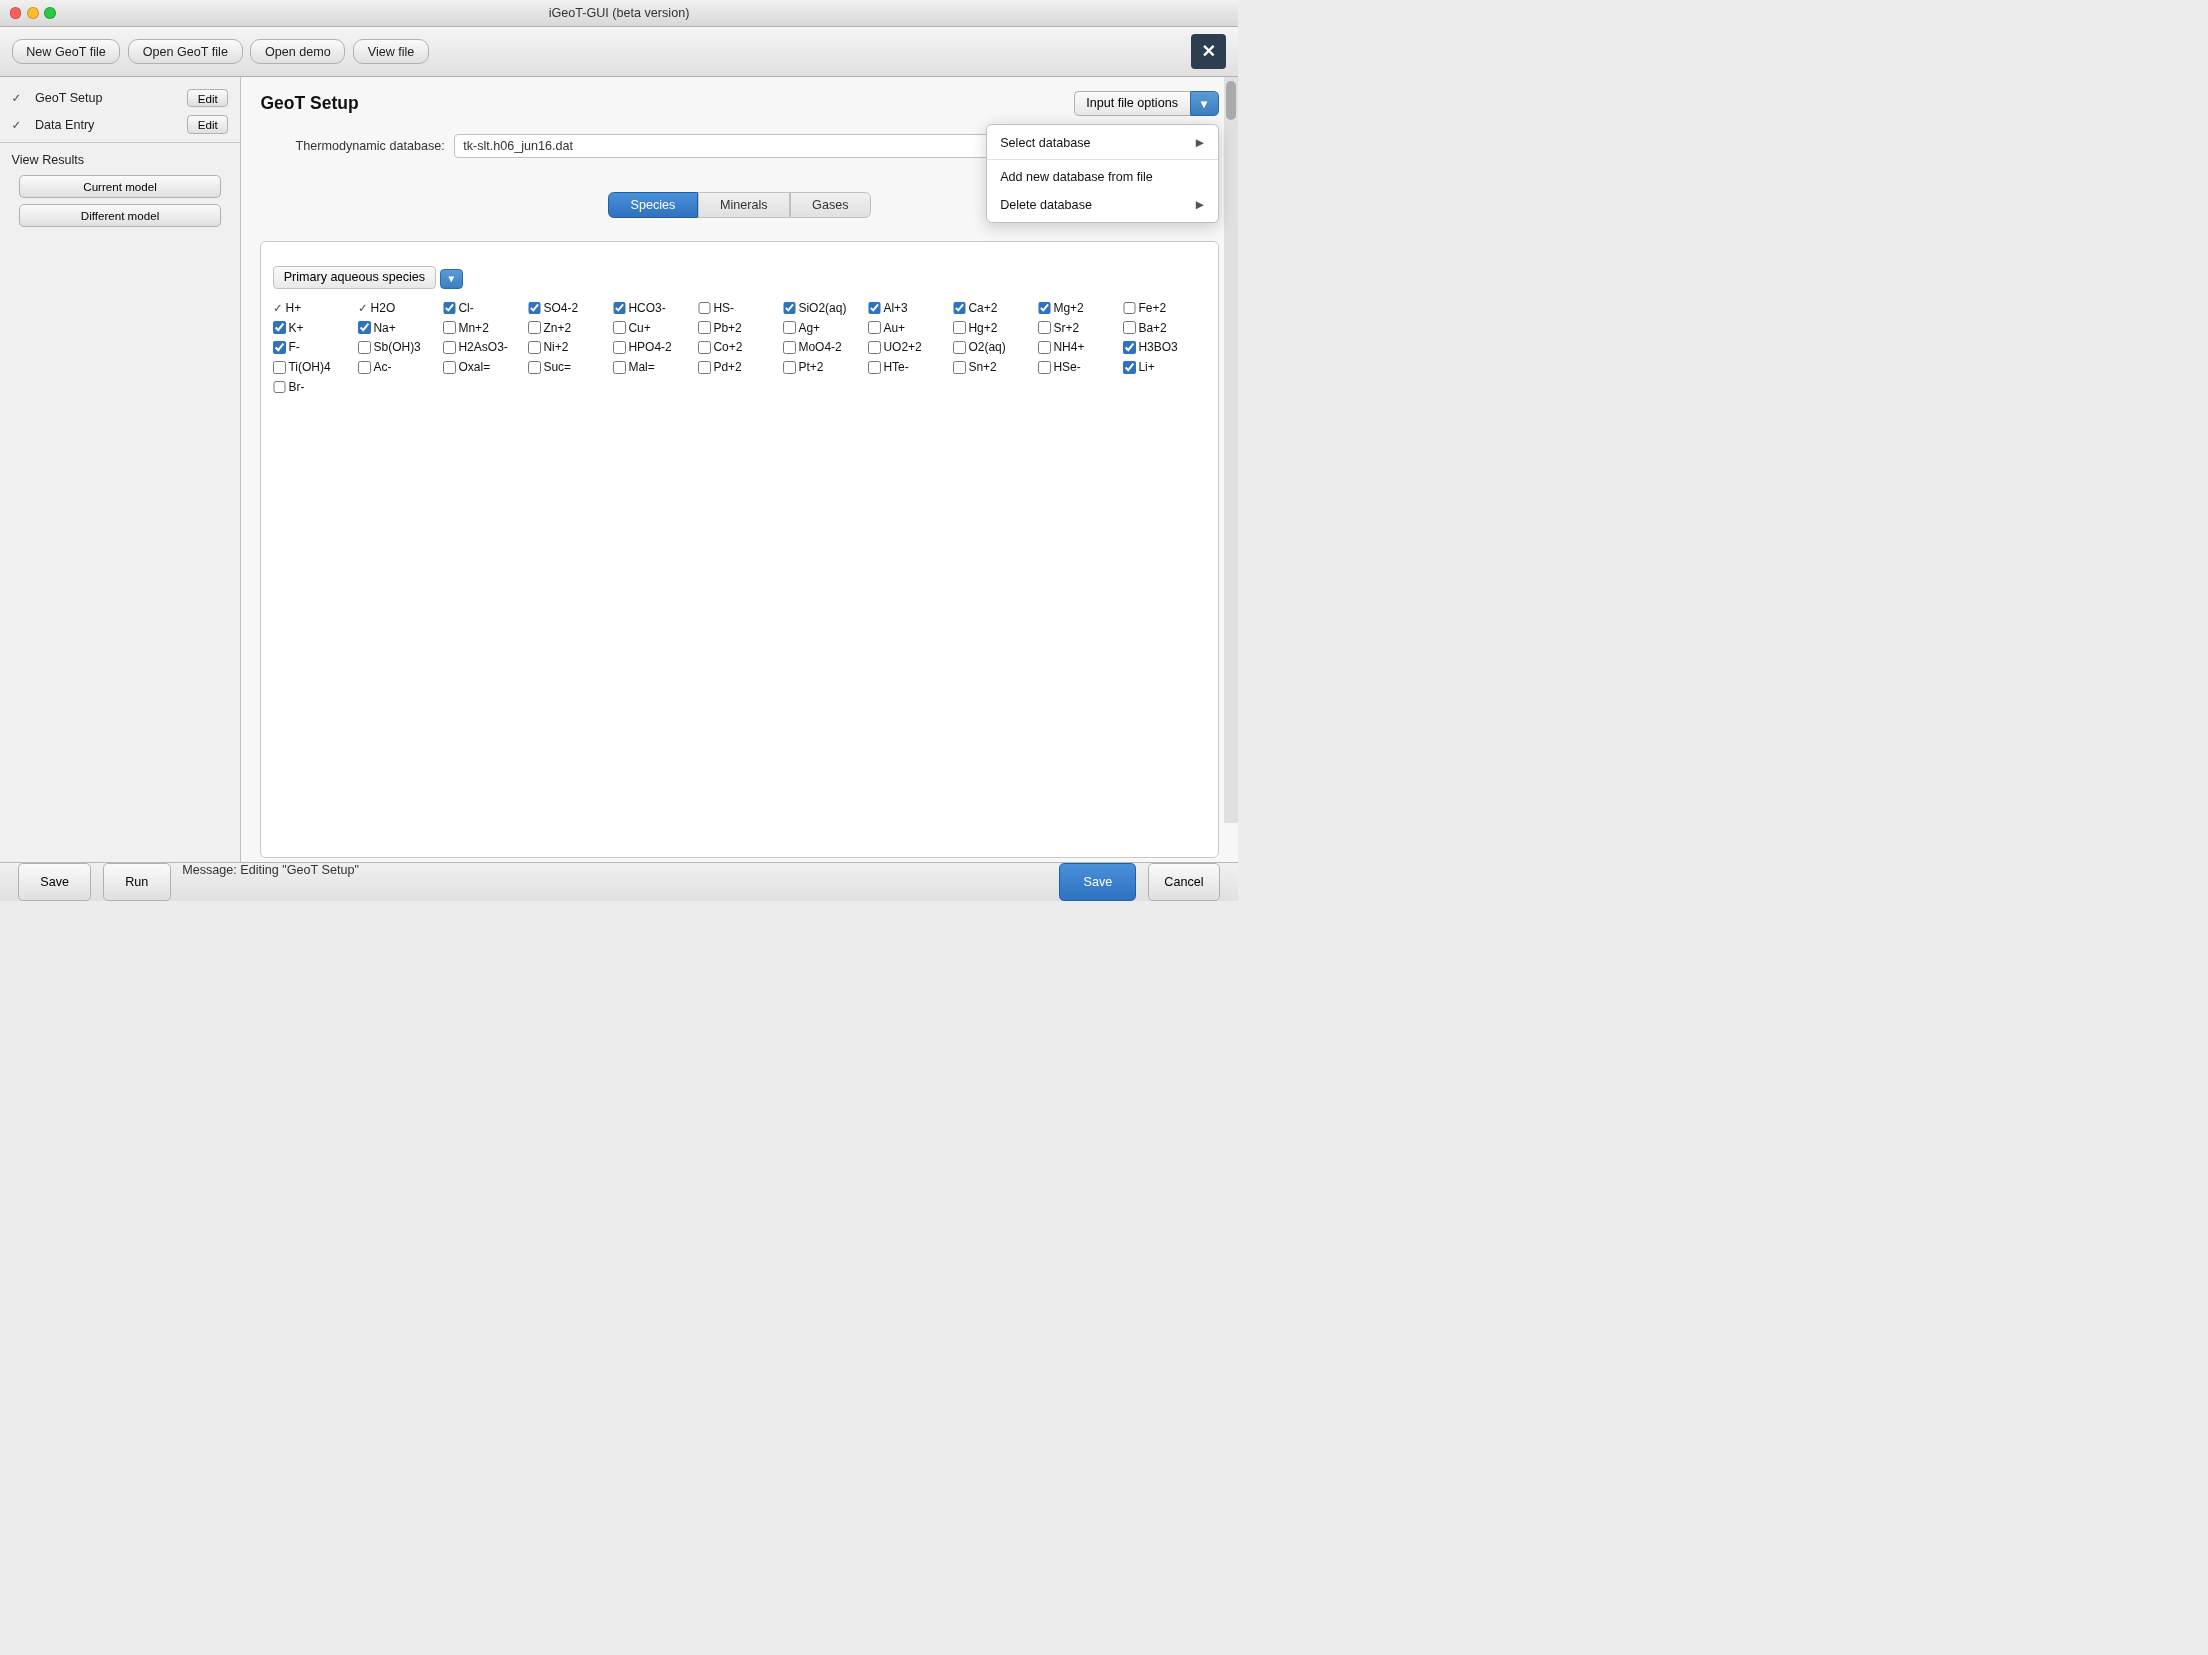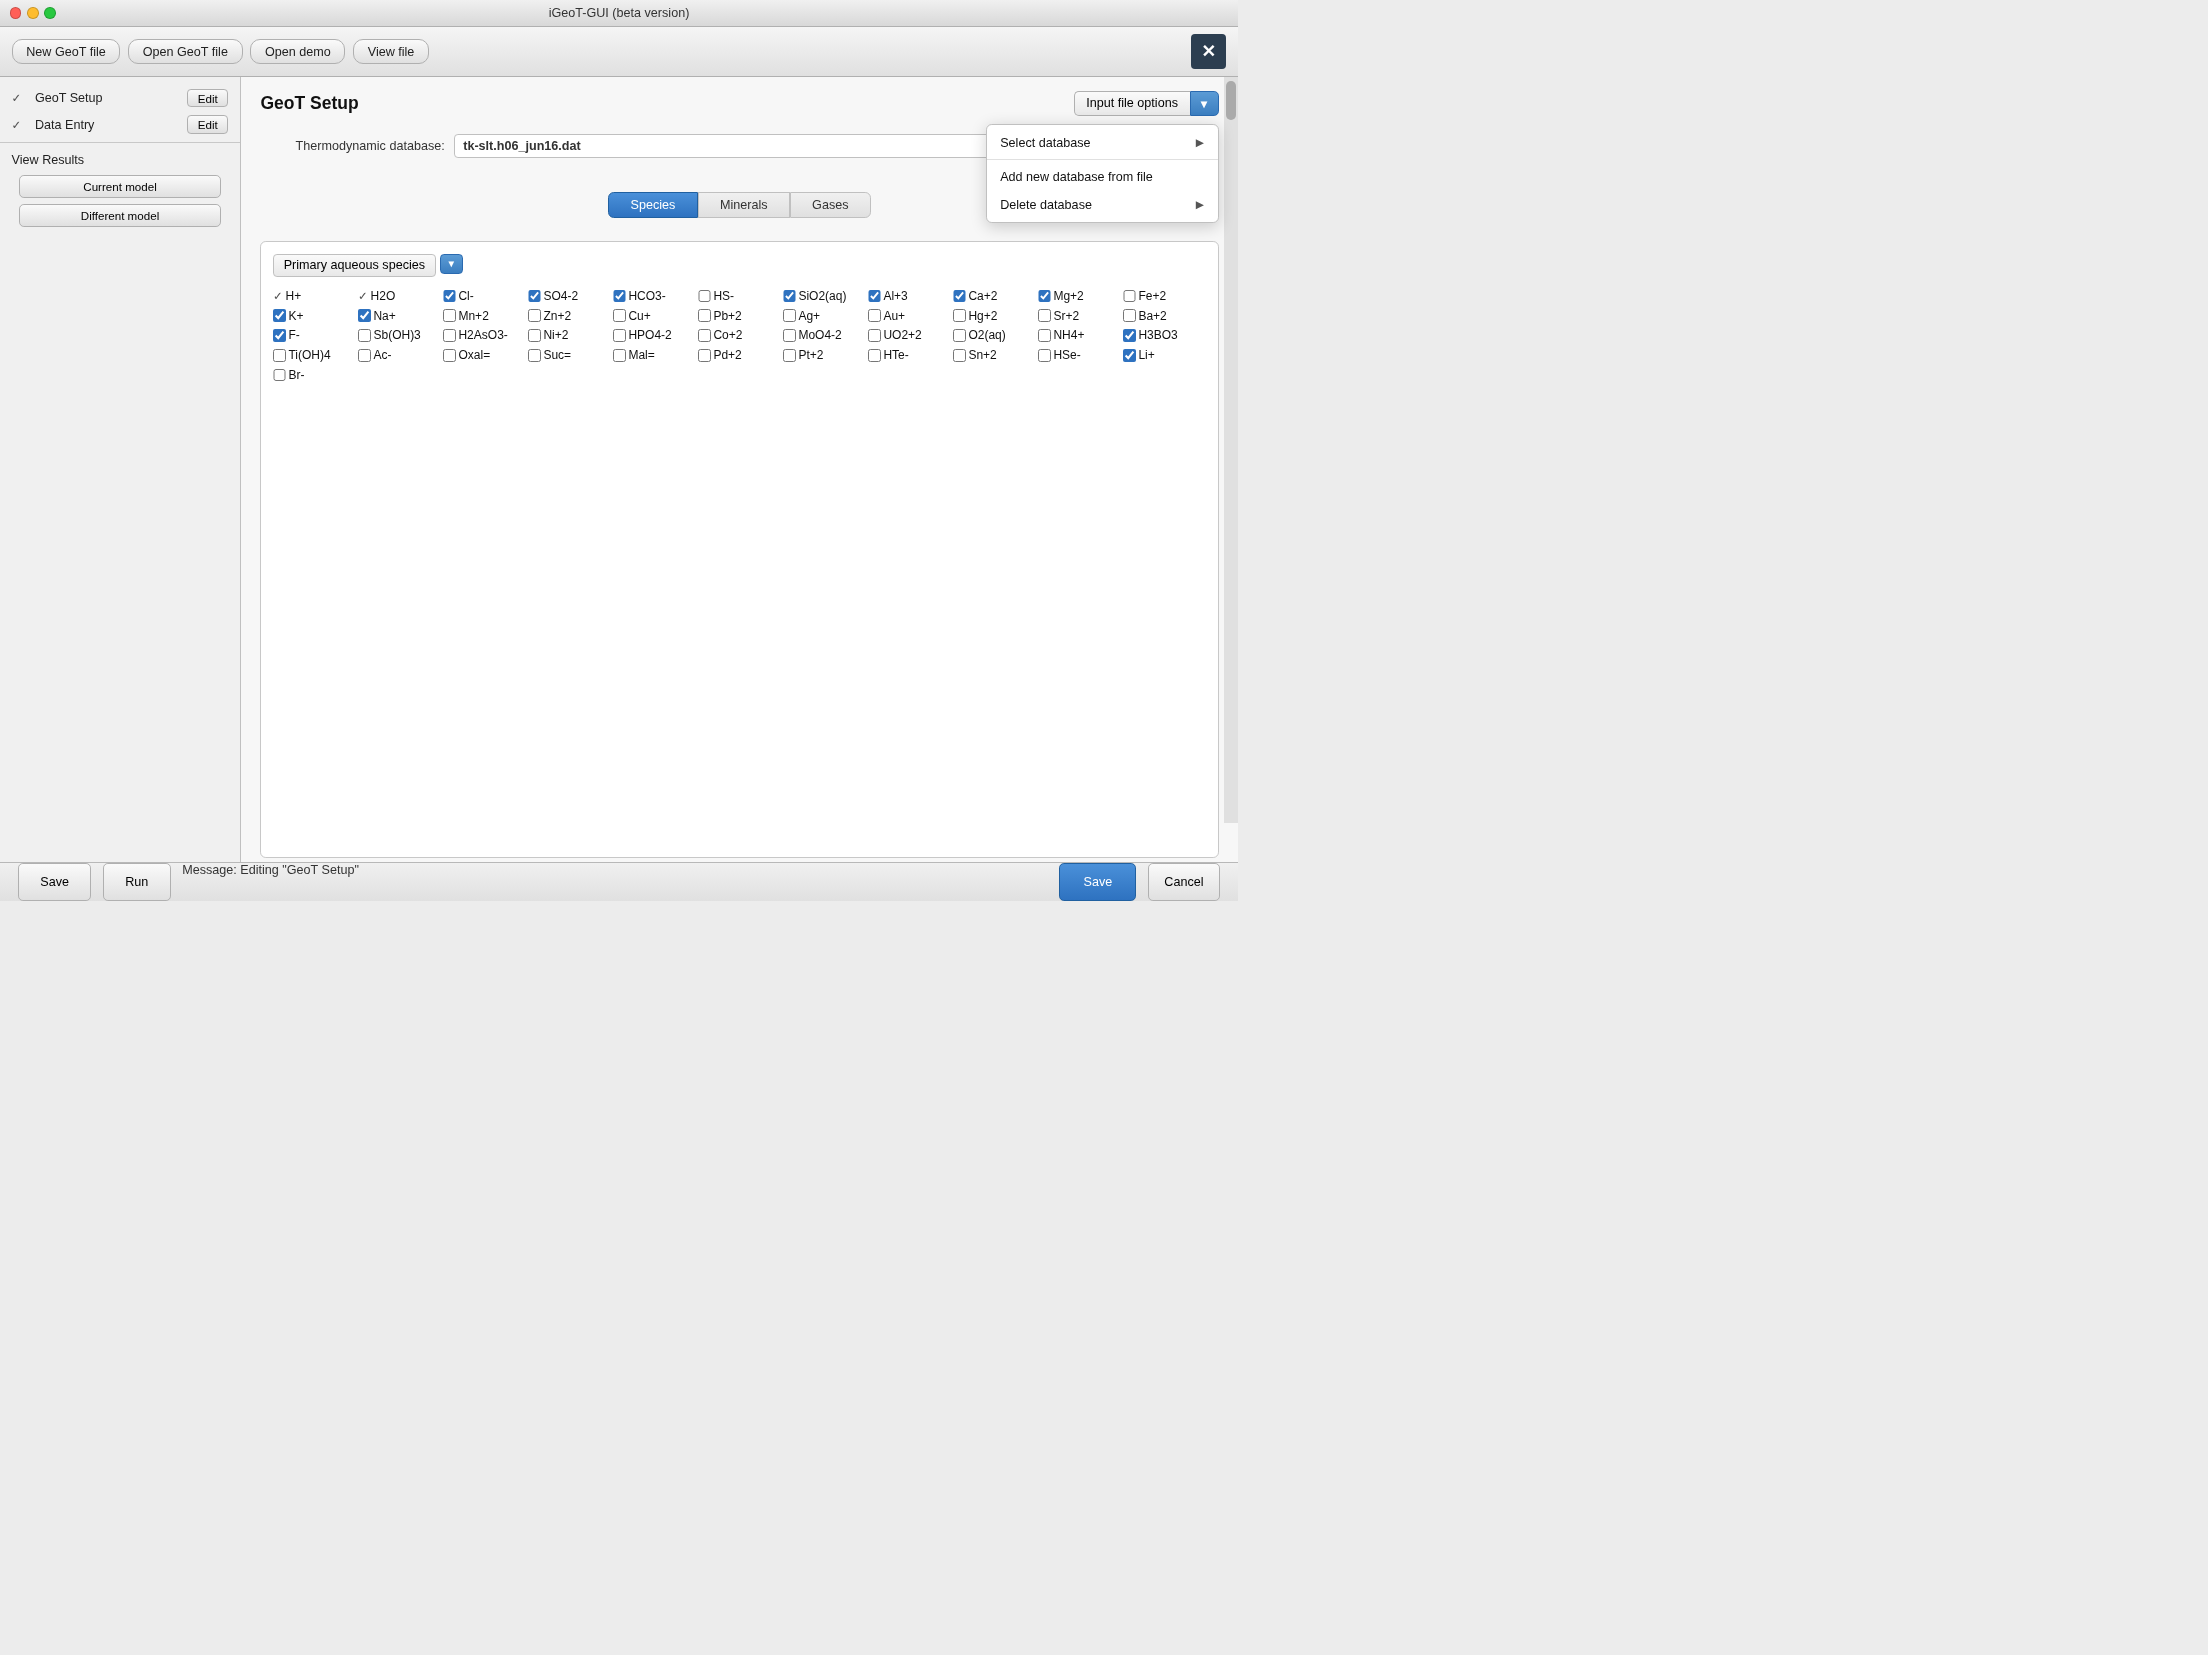--- a/index.html
+++ b/index.html
@@ -260,23 +260,24 @@
       margin: 3.9px 19.4px;
       border: 1px solid #c8c8c8;
       border-radius: 5.8px;
       background: white;
       padding: 11.6px;
       flex: 1;
       position: relative;
     }
     .species-dropdown {
       display: flex;
-      align-items: flex-start;
+      align-items: flex-end;
       gap: 3.9px;
       margin-bottom: 11.6px;
+      margin-top: 12px;
     }
     .species-select {
       padding: 3.9px 9.7px;
       border: 1px solid #c0c0c0;
       border-radius: 3.9px;
       background: linear-gradient(to bottom, #fafafa, #e8e8e8);
       font-size: 12.6px;
       cursor: pointer;
     }
     .species-select-arrow {
@@ -427,21 +428,21 @@
       <div class="input-file-options">
         <button class="ifo-btn">Input file options</button>
         <button class="ifo-arrow">▼</button>
       </div>
     </div>
 
     <div class="form-section">
       <div class="form-row">
         <span class="form-label">Thermodynamic database:</span>
         <div class="form-input-with-btn">
-          <input class="form-input" type="text" value="tk-slt.h06_jun16.dat" style="flex: 1 1 0%; font-weight: bold;">
+          <input class="form-input" type="text" value="tk-slt.h06_jun16.dat" style="flex: 1 1 0%;">
           <button class="select-db-btn">Select database</button>
           <button class="select-db-arrow">▼</button>
         </div>
       </div>
     </div>
 
     <div class="species-tabs">
       <button class="species-tab active">Species</button>
       <button class="species-tab">Minerals</button>
       <button class="species-tab">Gases</button>

